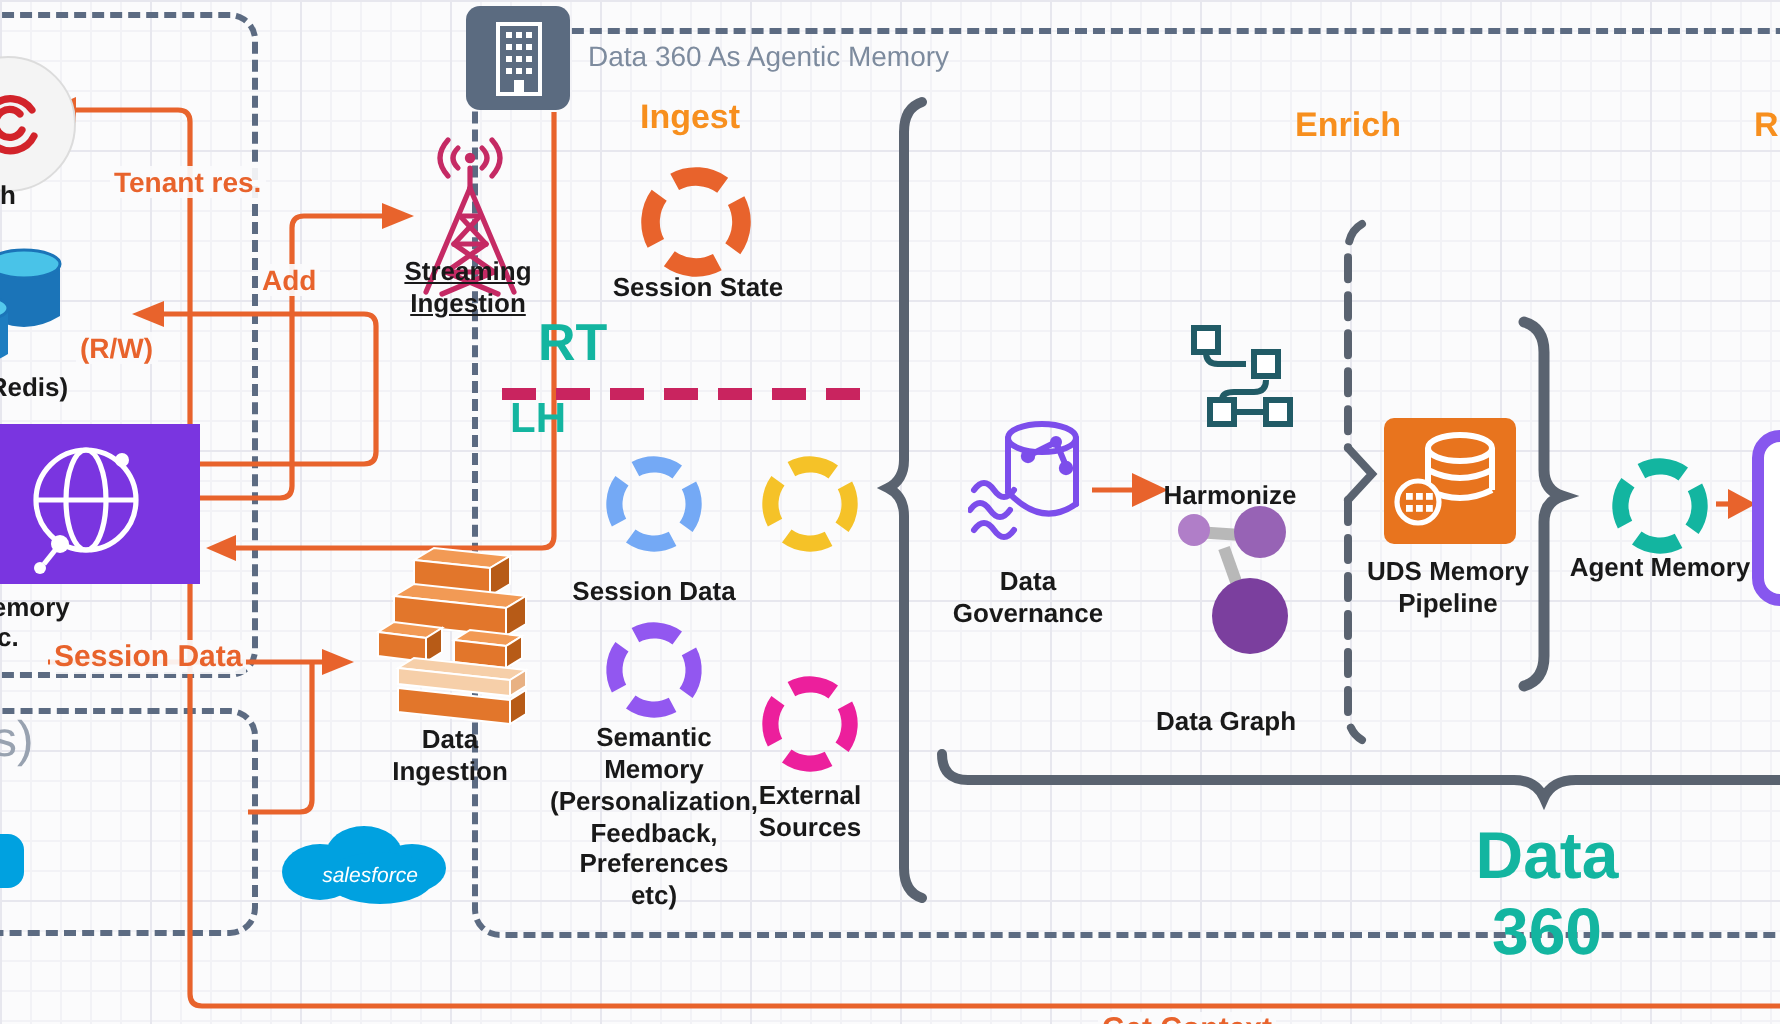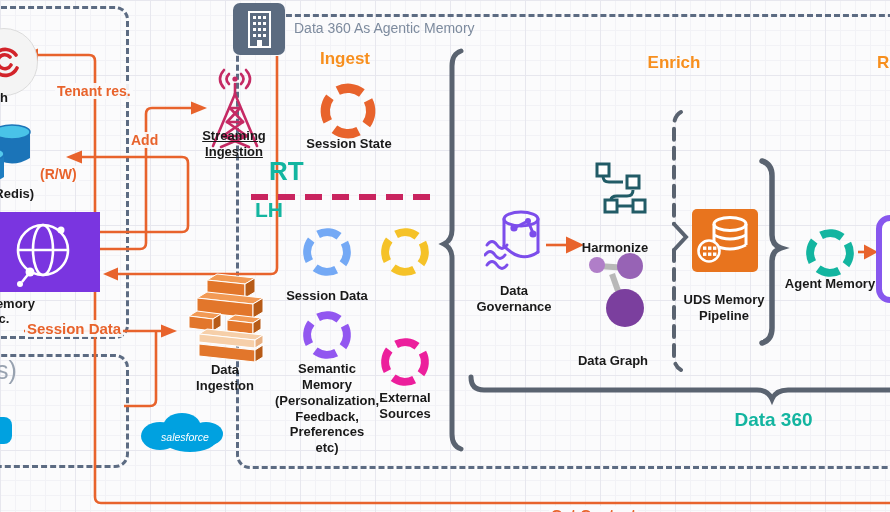--- a/index.html
+++ b/index.html
@@ -292,25 +292,25 @@
       <g fill="#ffffff">
         <rect x="11" y="37.5" width="3.4" height="3.4"></rect>
           <rect x="16" y="37.5" width="3.4" height="3.4"></rect>
           <rect x="21" y="37.5" width="3.4" height="3.4"></rect>
         <rect x="11" y="43.5" width="3.4" height="3.4"></rect>
           <rect x="16" y="43.5" width="3.4" height="3.4"></rect>
           <rect x="21" y="43.5" width="3.4" height="3.4"></rect>
       </g>
     </svg>
   </div>
-  <div class="nlabel" style="left:674px;top:278px;width:100px;margin-top:14px;">UDS Memory
+  <div class="nlabel" style="left:674px;top:278px;width:100px;">UDS Memory
 Pipeline</div>
 
   <svg class="abs" style="left:803px;top:226px;" width="54" height="54" viewBox="0 0 60 60">
     <circle cx="30" cy="30" r="22" fill="none" stroke-width="9" stroke-dasharray="24.5 10" transform="rotate(-28 30 30)" stroke="#13b5a0"></circle>
   </svg>
   <div class="nlabel" style="left:780px;top:276px;width:100px;white-space:nowrap;">Agent Memory</div>
   <div id="purple-partial"></div>
 
-  <div class="zone-lbl" style="left:716px;top:409px;width:115px;font-size:19px;text-align:center;">Data 360</div>
+  <div class="zone-lbl" style="left:716px;top:409px;width:115px;font-size:33px;text-align:center;">Data 360</div>
   <div class="elabel" style="left:549px;top:506px;font-size:15px;">Get Context</div>
 
 </div>
 
 </body></html>

